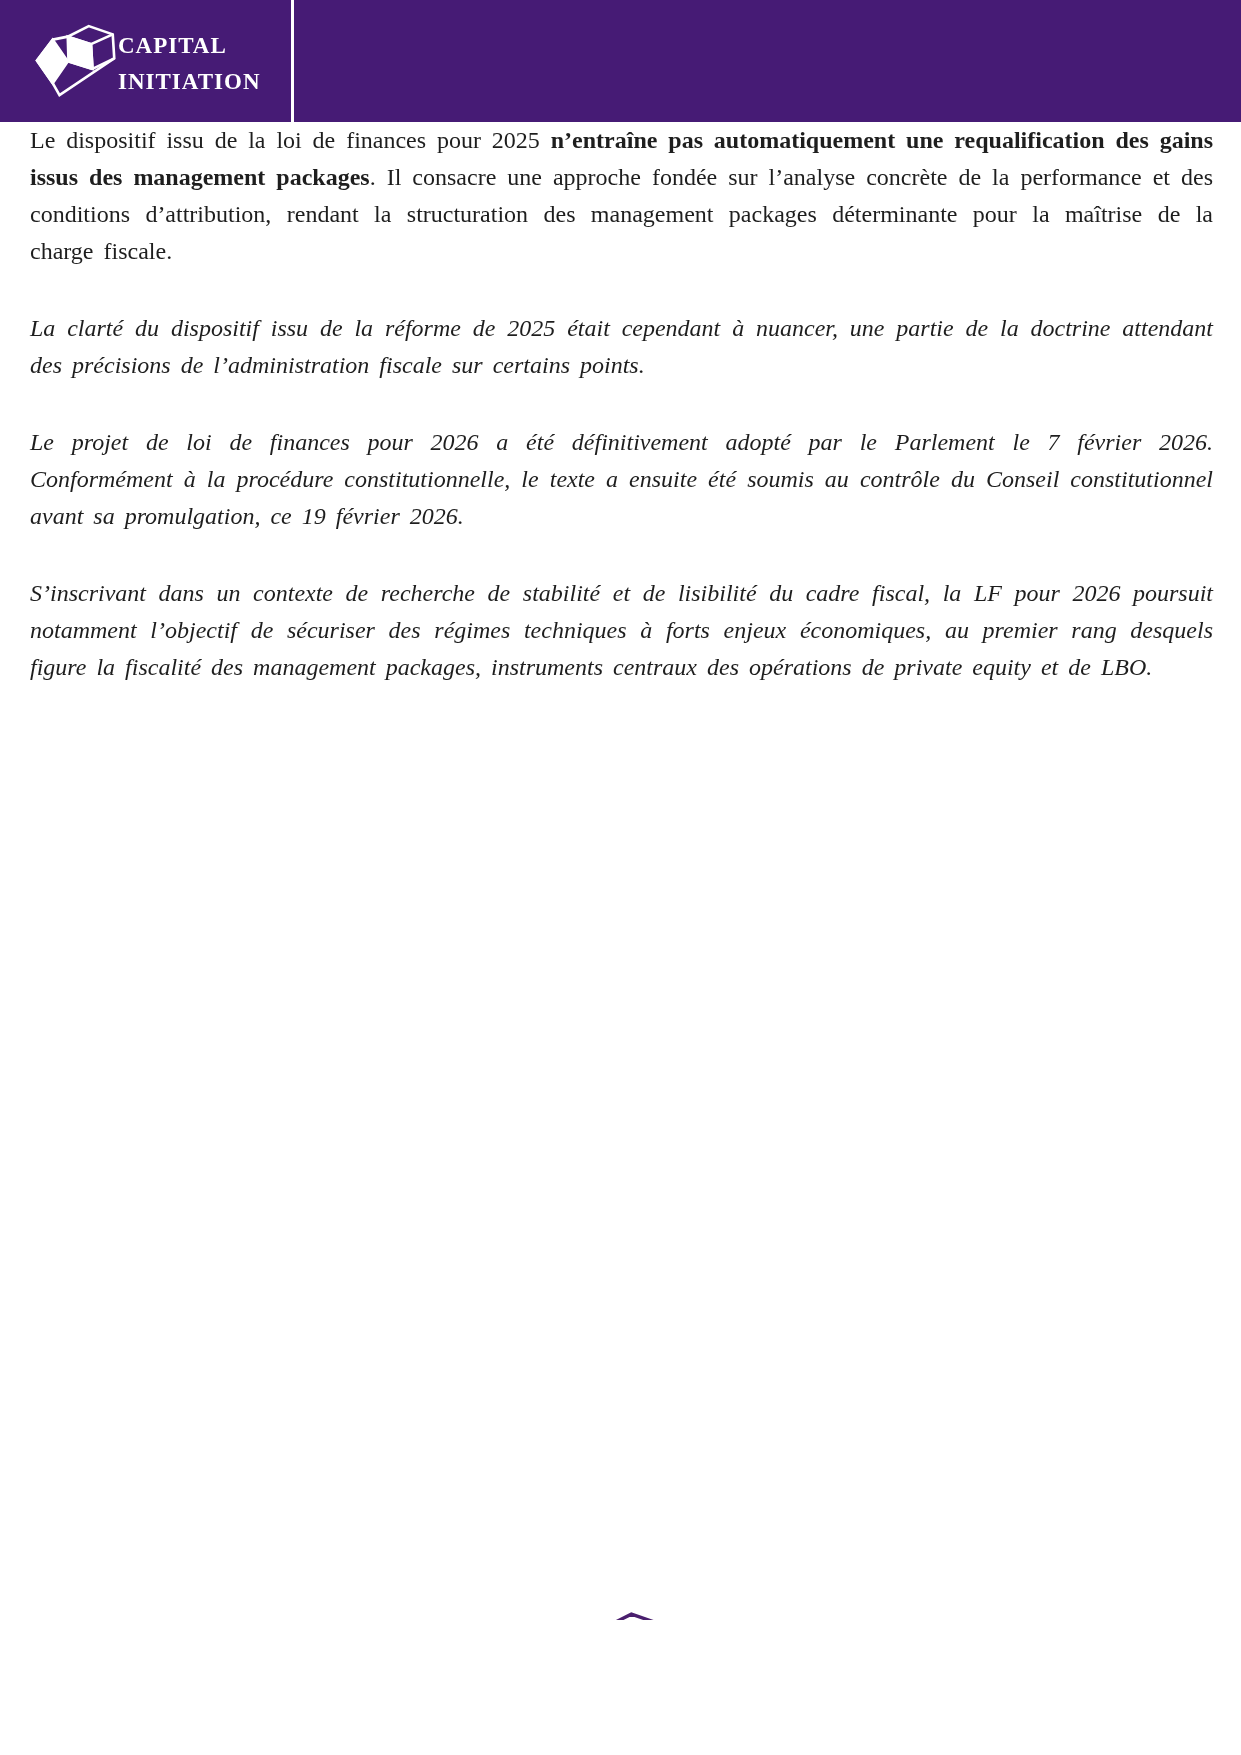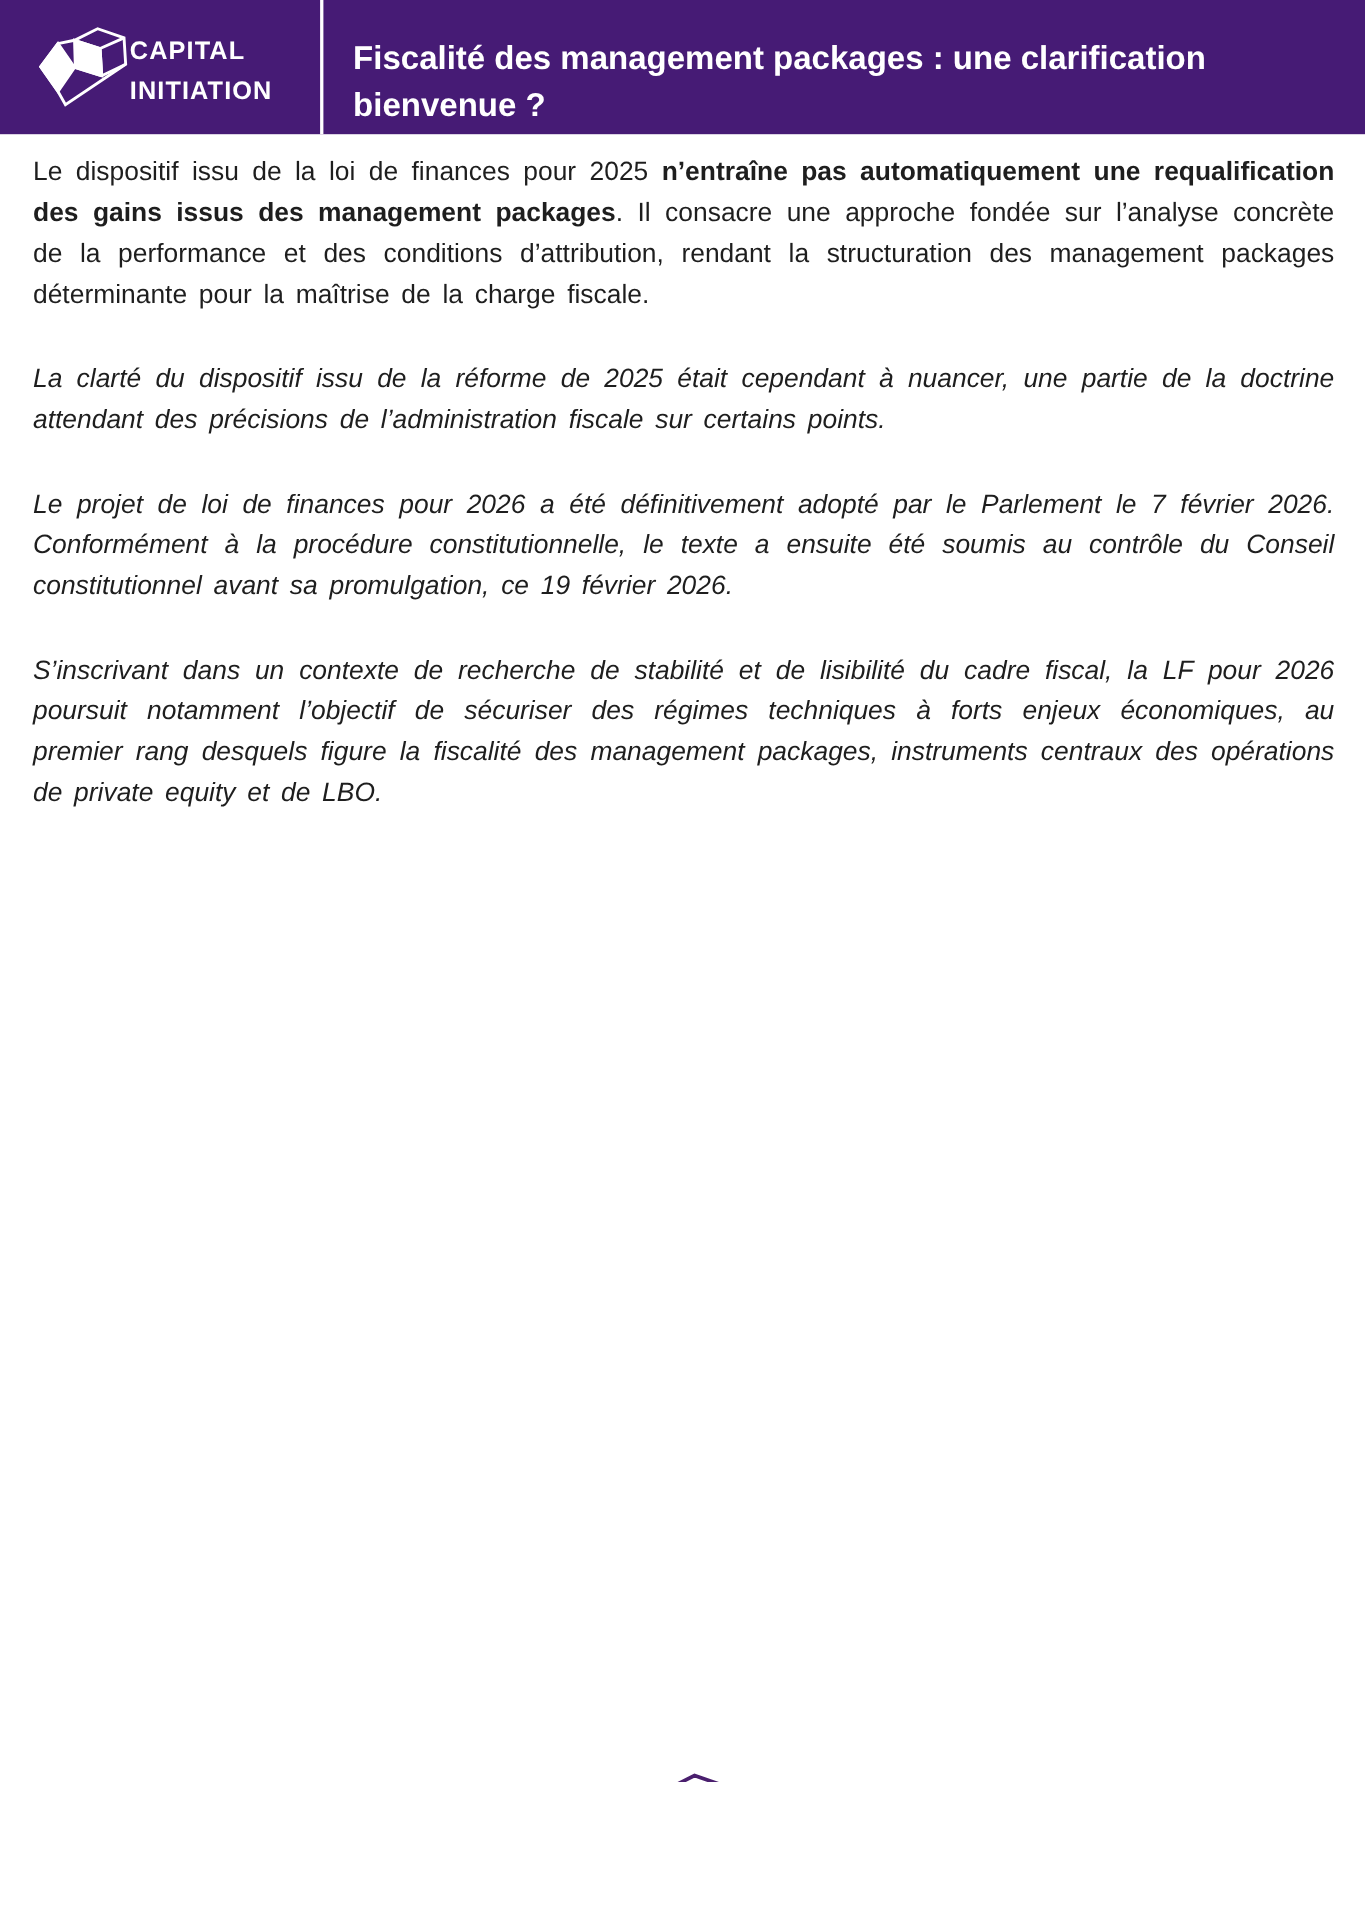--- a/index.html
+++ b/index.html
@@ -8,21 +8,21 @@
     --heading_primary:#5b2e91;
     --heading_secondary:#3f1c63;
     --body_text:#1e1e1e;
     --rule:#4a1f6e;
   }
   html,body{margin:0;padding:0;background:#ffffff;}
   .page{
     position:relative;
     width:1241px;height:1620px;
     background:#ffffff;
-    font-family:Liberation Sans, sans-serif;
+    font-family:Liberation Serif, serif;
     overflow:hidden;
   }
   
   .header{
     position:absolute;left:0;top:0;width:1241px;height:122px;
     background:var(--header_bg);
   }
   .logo-mark-header{position:absolute;left:34px;top:18px;width:84px;height:86px;}
   .brand-text{
     position:absolute;left:118px;top:28px;
@@ -48,21 +48,21 @@
   }
   .heading-2{
     margin:55px 0 40px 0;
     color:var(--heading_secondary);
     font-size:31px;font-weight:bold;line-height:36px;
     text-decoration:underline;
     text-decoration-thickness:3px;
     text-underline-offset:6px;
   }
   .para{
-    margin:16px 0 40px 0;
+    margin:0 0 40px 0;
     font-size:24px;line-height:37px;
     text-align:justify;
     word-spacing:4px;
   }
   .para b{font-weight:bold;}
   .para.italic{font-style:italic;}
   
   .rule{position:absolute;height:7px;background:var(--rule);}
   .rule-left{left:0;top:1654px;width:520px;}
   .rule-right{left:736px;top:1654px;width:505px;}
@@ -91,21 +91,20 @@
       <path class="silhouette" stroke-width="3.5" d="M25,22 L45,18 L73,4 L105,15 L107,47 L34,96 L25,80 L4,50 Z"></path>
       <path class="face-fill" stroke-width="3.5" d="M45,18 L76,28 L78,61 L46,51 Z"></path>
       <path class="face-fill" stroke-width="3.5" d="M25,22 L45,51 L25,80 L4,50 Z"></path>
       <path class="edges" stroke-width="3.5" d="M105,15 L76,28 L45,18 M76,28 L78,61 M78,61 L107,47 M78,61 L46,51"></path>
     </svg>
     <div class="brand-text">
       <div>CAPITAL</div>
       <div>INITIATION</div>
     </div>
     <div class="header-sep"></div>
-    <h1 class="header-title">Fiscalité des management packages : une clarification bienvenue ?</h1>
   </header>
 
   <main class="content">
 
     <p class="para"><span>Le dispositif issu de la loi de finances pour 2025 </span><b>n’entraîne pas automatiquement une requalification des gains issus des management packages</b><span>. Il consacre une approche fondée sur l’analyse concrète de la performance et des conditions d’attribution, rendant la structuration des management packages déterminante pour la maîtrise de la charge fiscale.</span></p>
 
     <p class="para italic">La clarté du dispositif issu de la réforme de 2025 était cependant à nuancer, une partie de la doctrine attendant des précisions de l’administration fiscale sur certains points.</p>
 
 
     <p class="para italic">Le projet de loi de finances pour 2026 a été définitivement adopté par le Parlement le 7 février 2026. Conformément à la procédure constitutionnelle, le texte a ensuite été soumis au contrôle du Conseil constitutionnel avant sa promulgation, ce 19 février 2026.</p>

